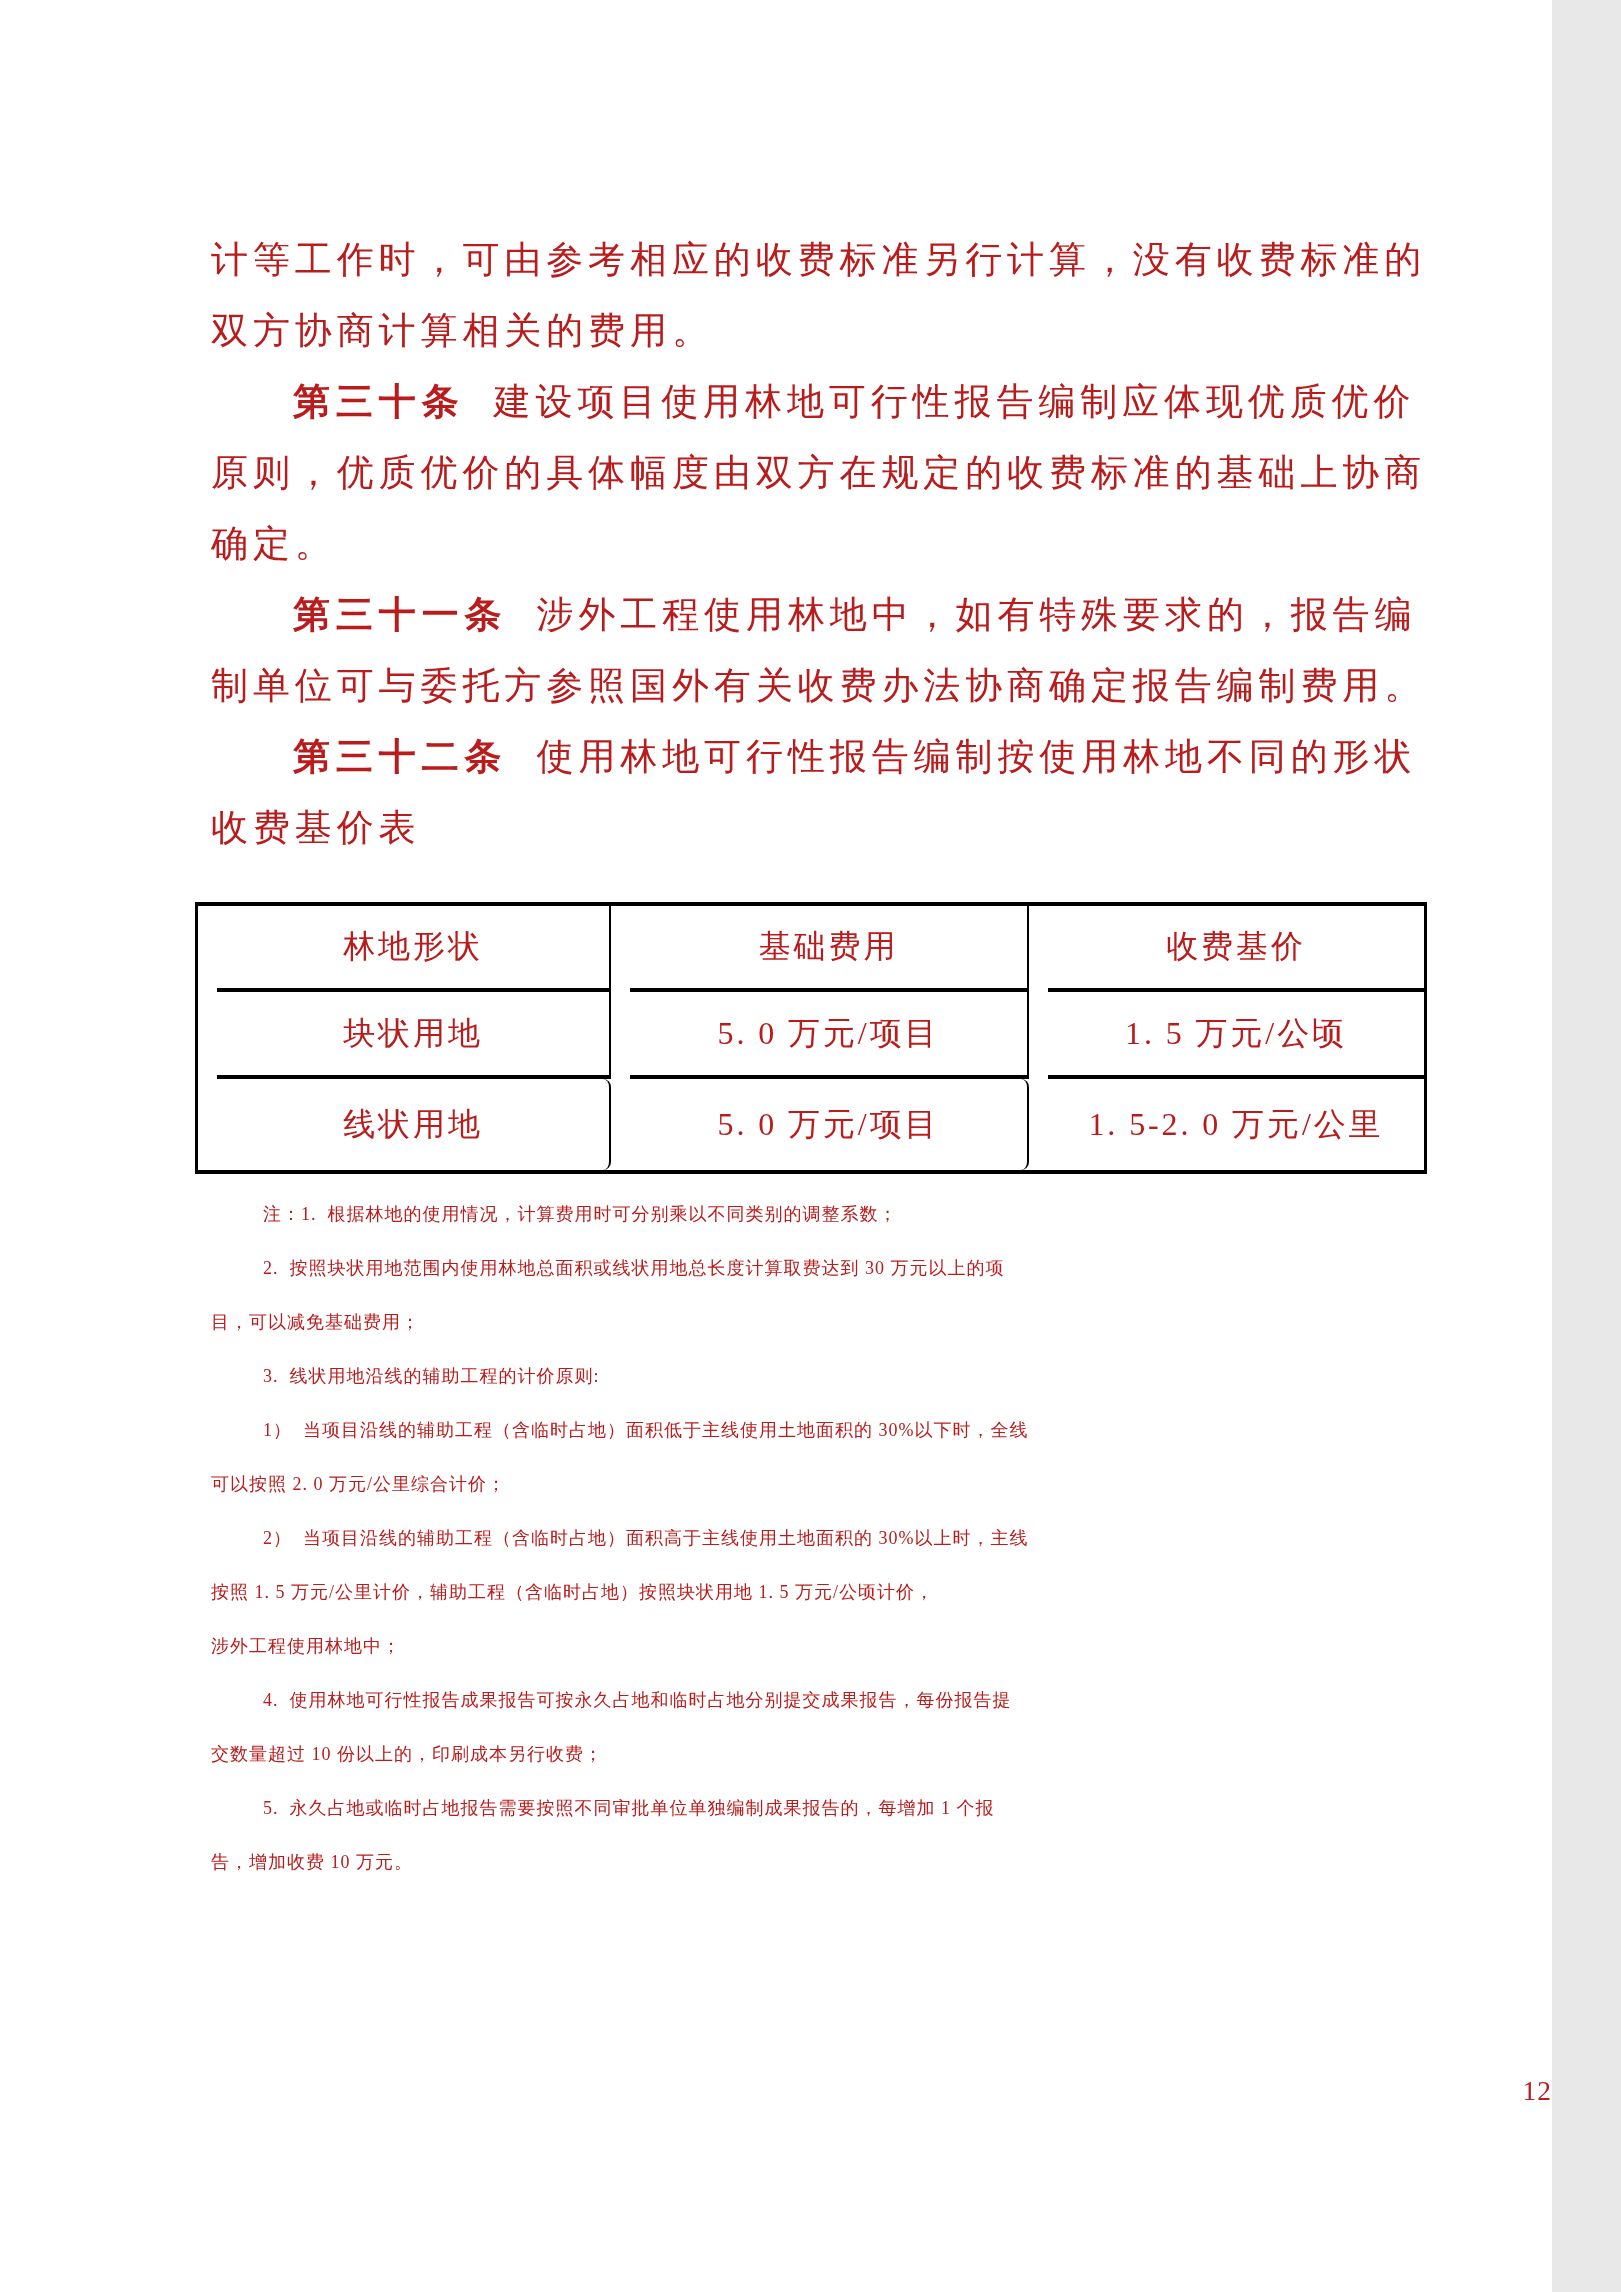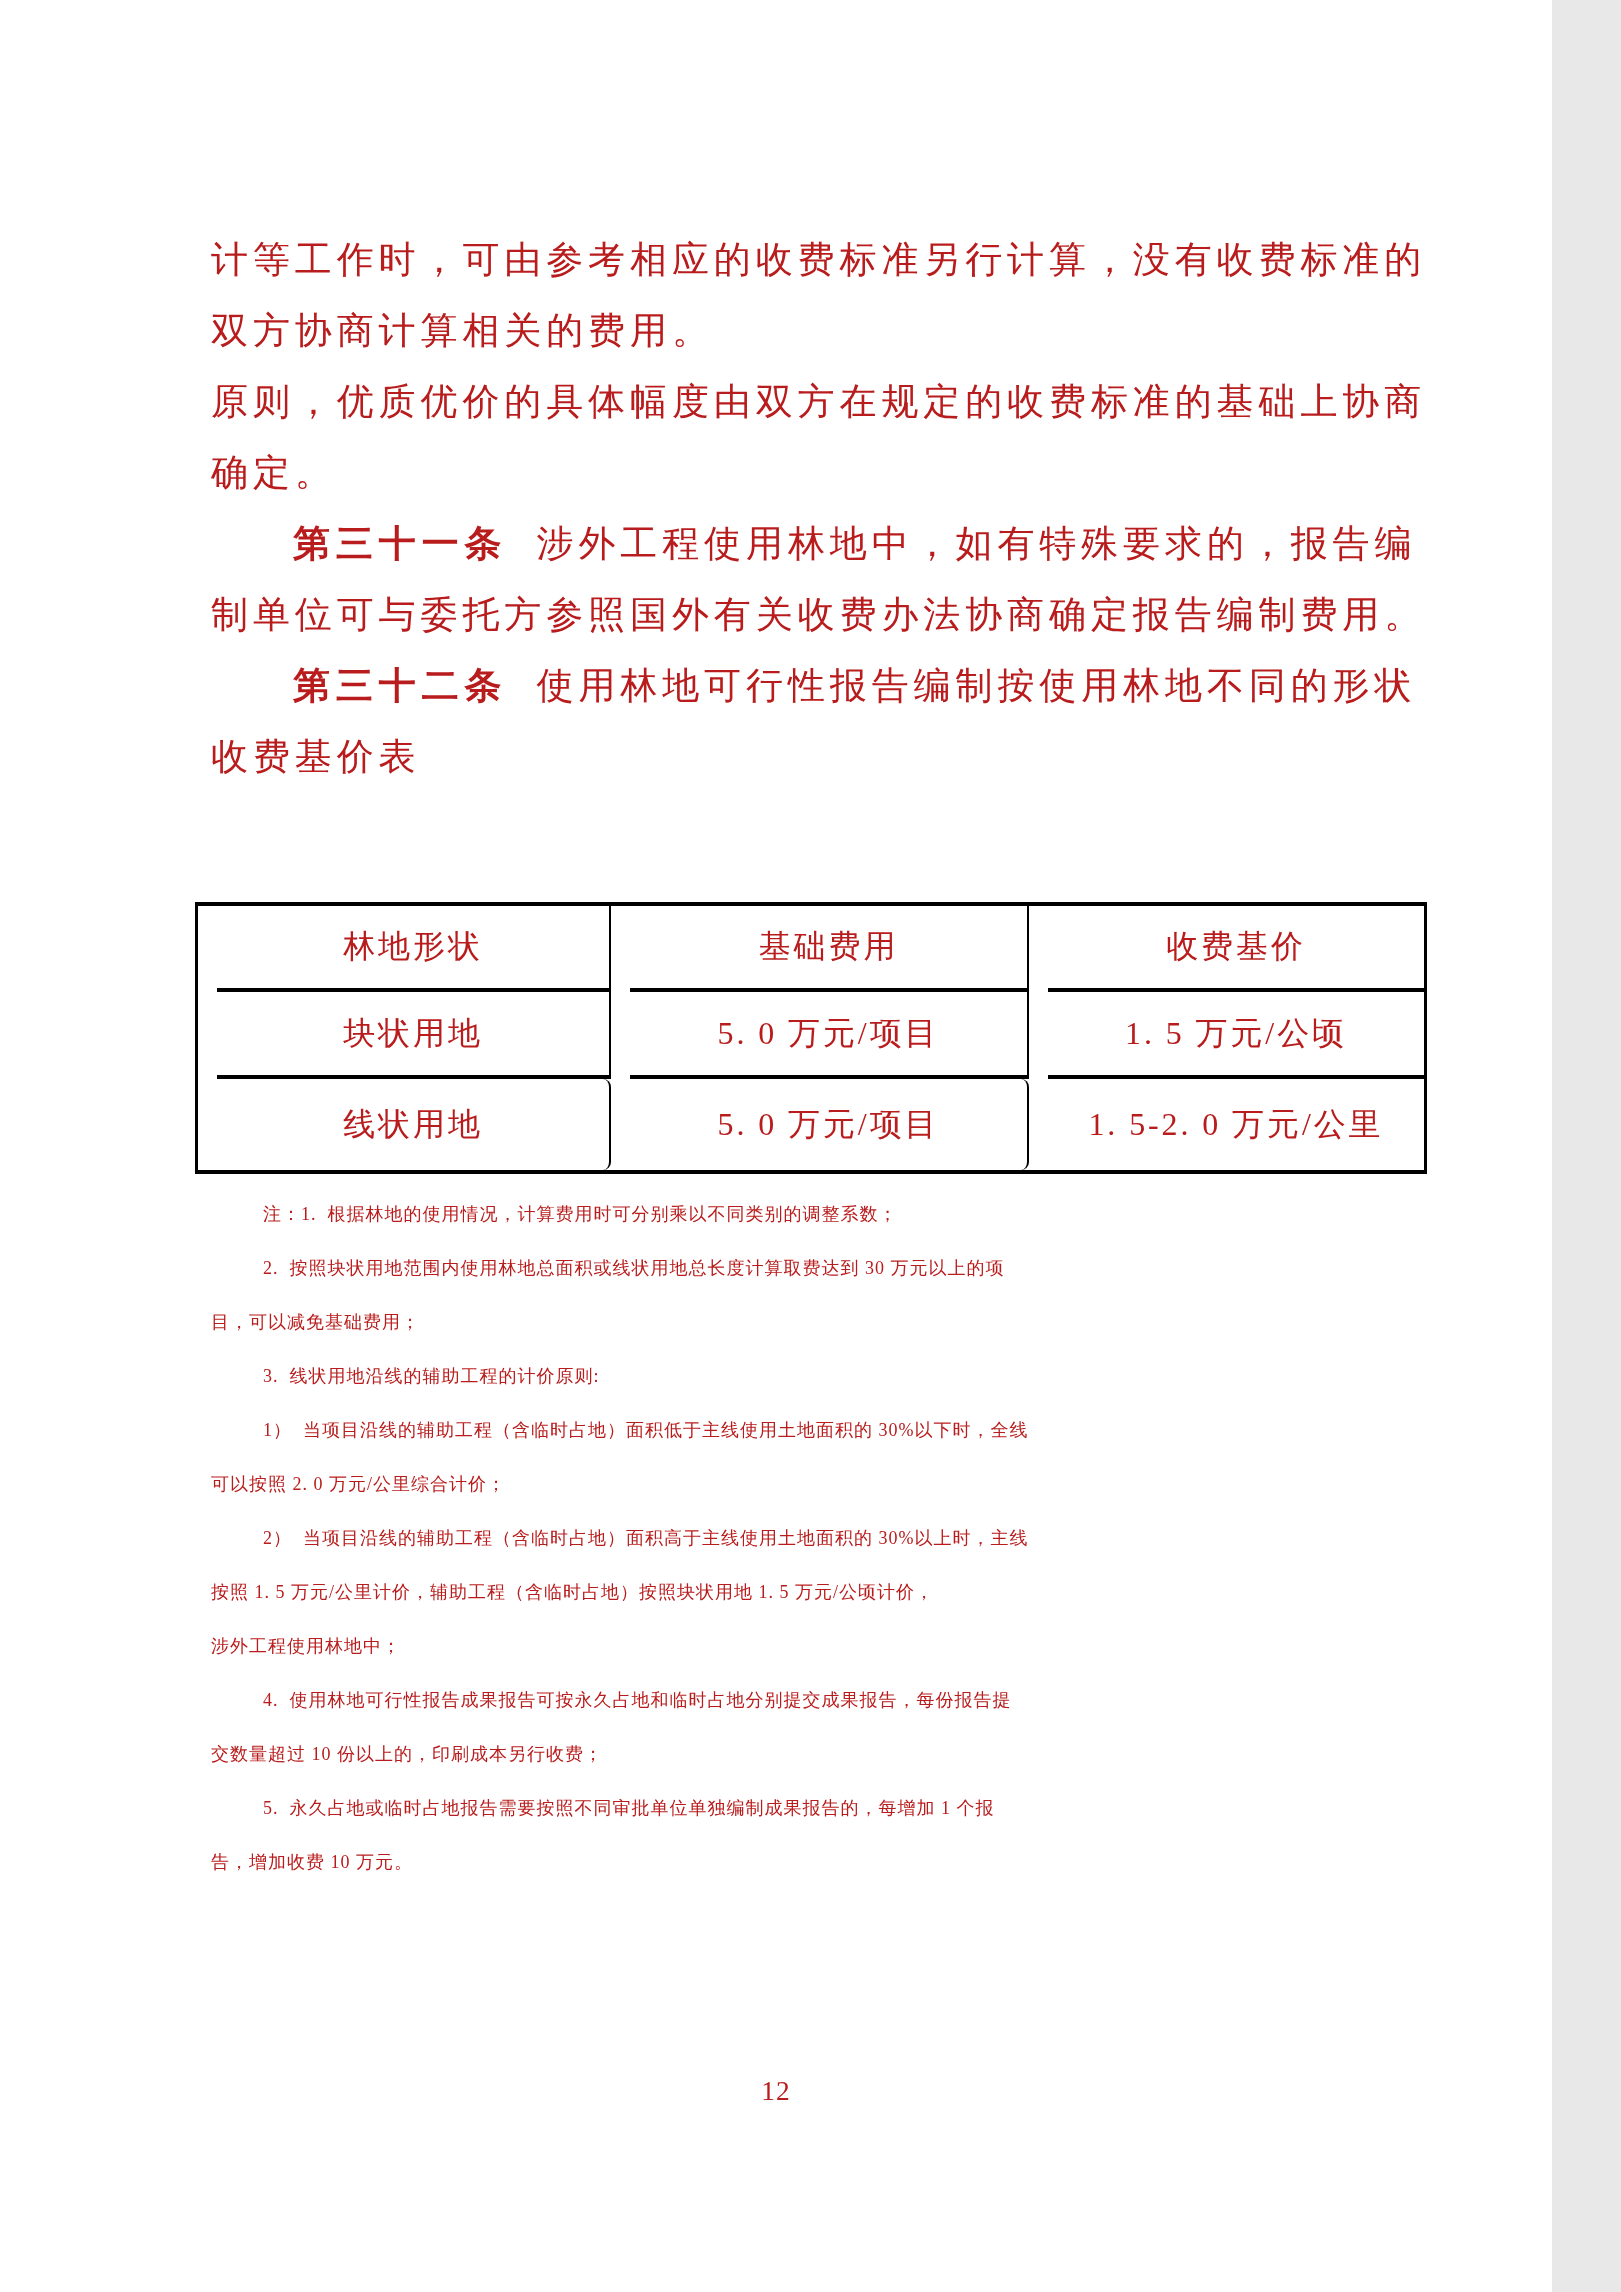--- a/index.html
+++ b/index.html
@@ -43,31 +43,32 @@
   
   .notes { position:absolute; left:211px; top:1187px; width:1255px; }
   .note-line {
     font-size:18px; letter-spacing:1px; line-height:54px;
     white-space:pre; text-align:left;
   }
   .note-line.indent { padding-left:52px; }
   
   .page-number {
     position:absolute; top:2076px; left:0; width:100%;
-    text-align:center; font-size:27.4px; letter-spacing:1px;
+    text-align:right; font-size:27.4px; letter-spacing:1px;
   }
 </style>
 </head>
 <body>
 
 <div class="page">
 
   <div class="body-text">
     <div class="body-line">计等工作时，可由参考相应的收费标准另行计算，没有收费标准的</div>
     <div class="body-line">双方协商计算相关的费用。</div>
+    <div class="body-line indent"><span class="article-num">第三十条</span><span>建设项目使用林地可行性报告编制应体现优质优价</span></div>
     <div class="body-line">原则，优质优价的具体幅度由双方在规定的收费标准的基础上协商</div>
     <div class="body-line">确定。</div>
     <div class="body-line indent"><span class="article-num">第三十一条</span><span>涉外工程使用林地中，如有特殊要求的，报告编</span></div>
     <div class="body-line">制单位可与委托方参照国外有关收费办法协商确定报告编制费用。</div>
     <div class="body-line indent"><span class="article-num">第三十二条</span><span>使用林地可行性报告编制按使用林地不同的形状</span></div>
     <div class="body-line">收费基价表</div>
   </div>
 
   <div class="fee-table">
     <div class="cell">林地形状</div>

